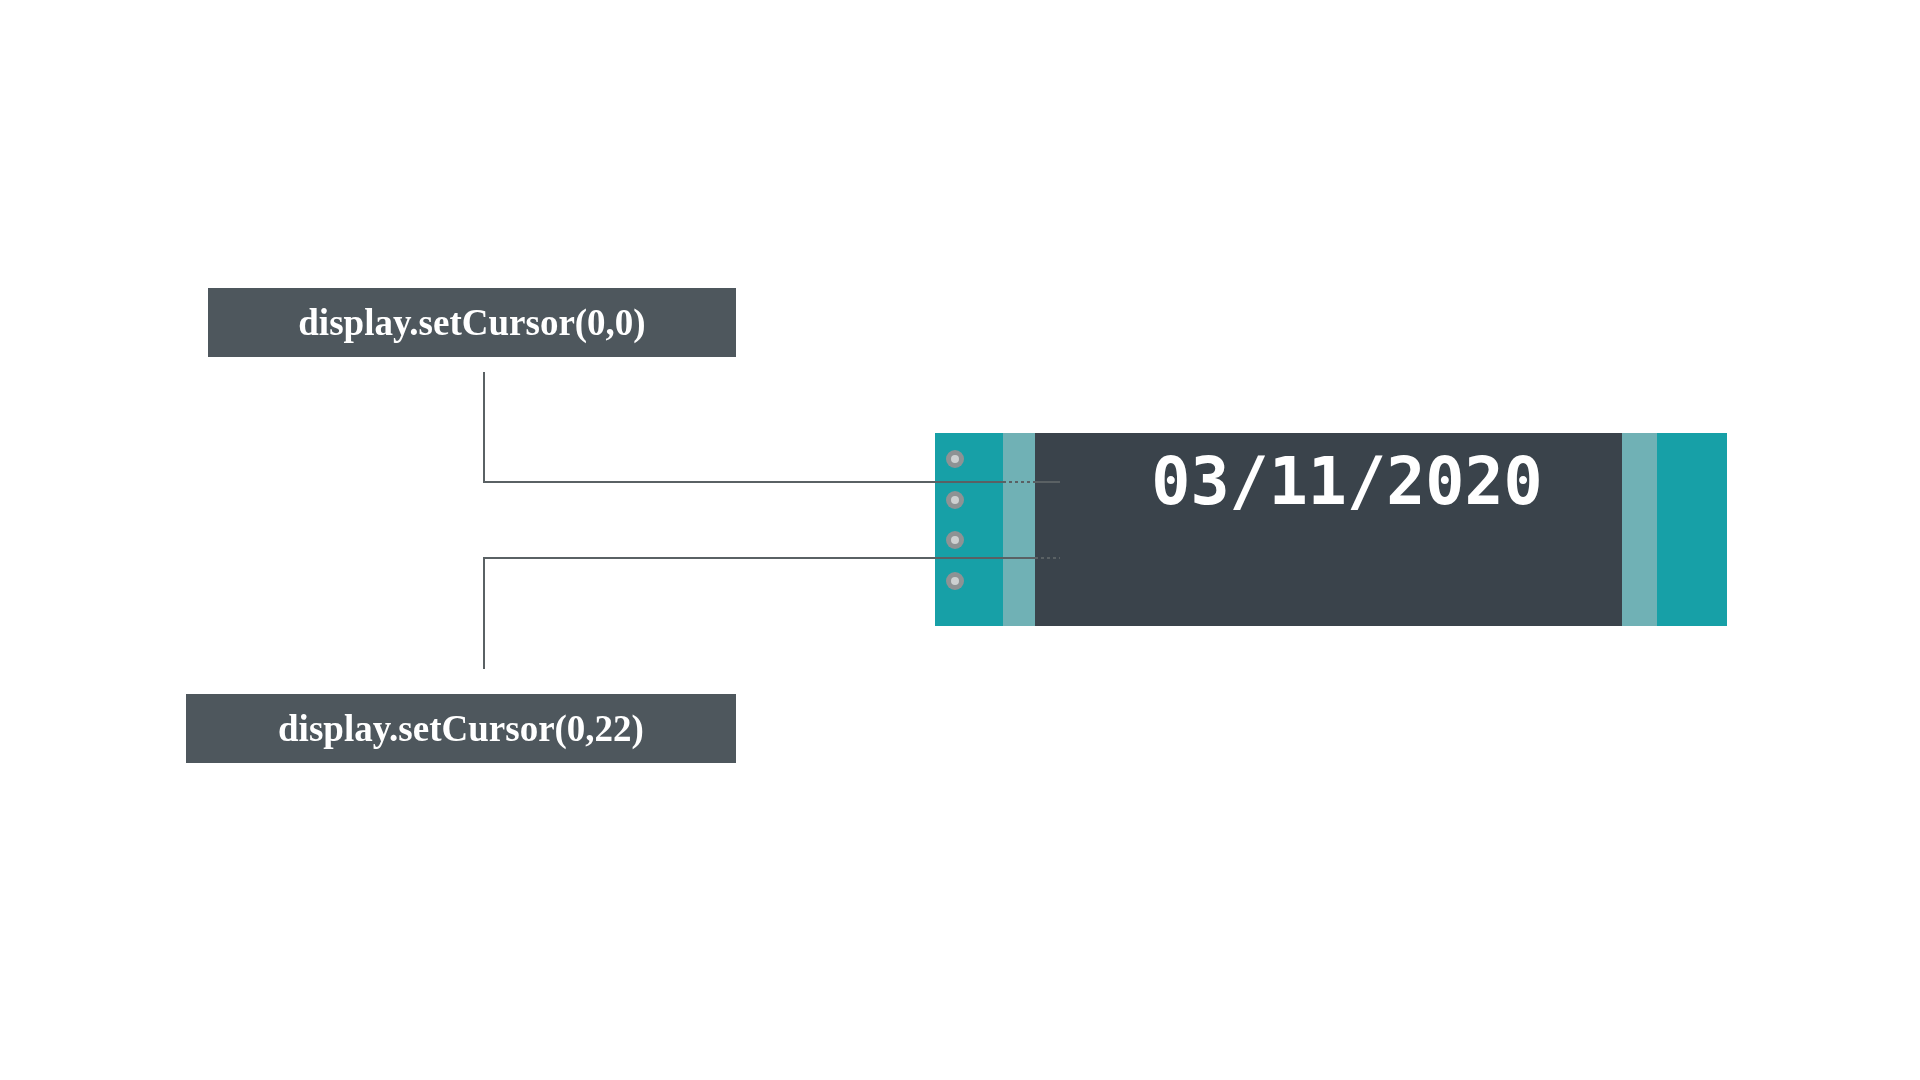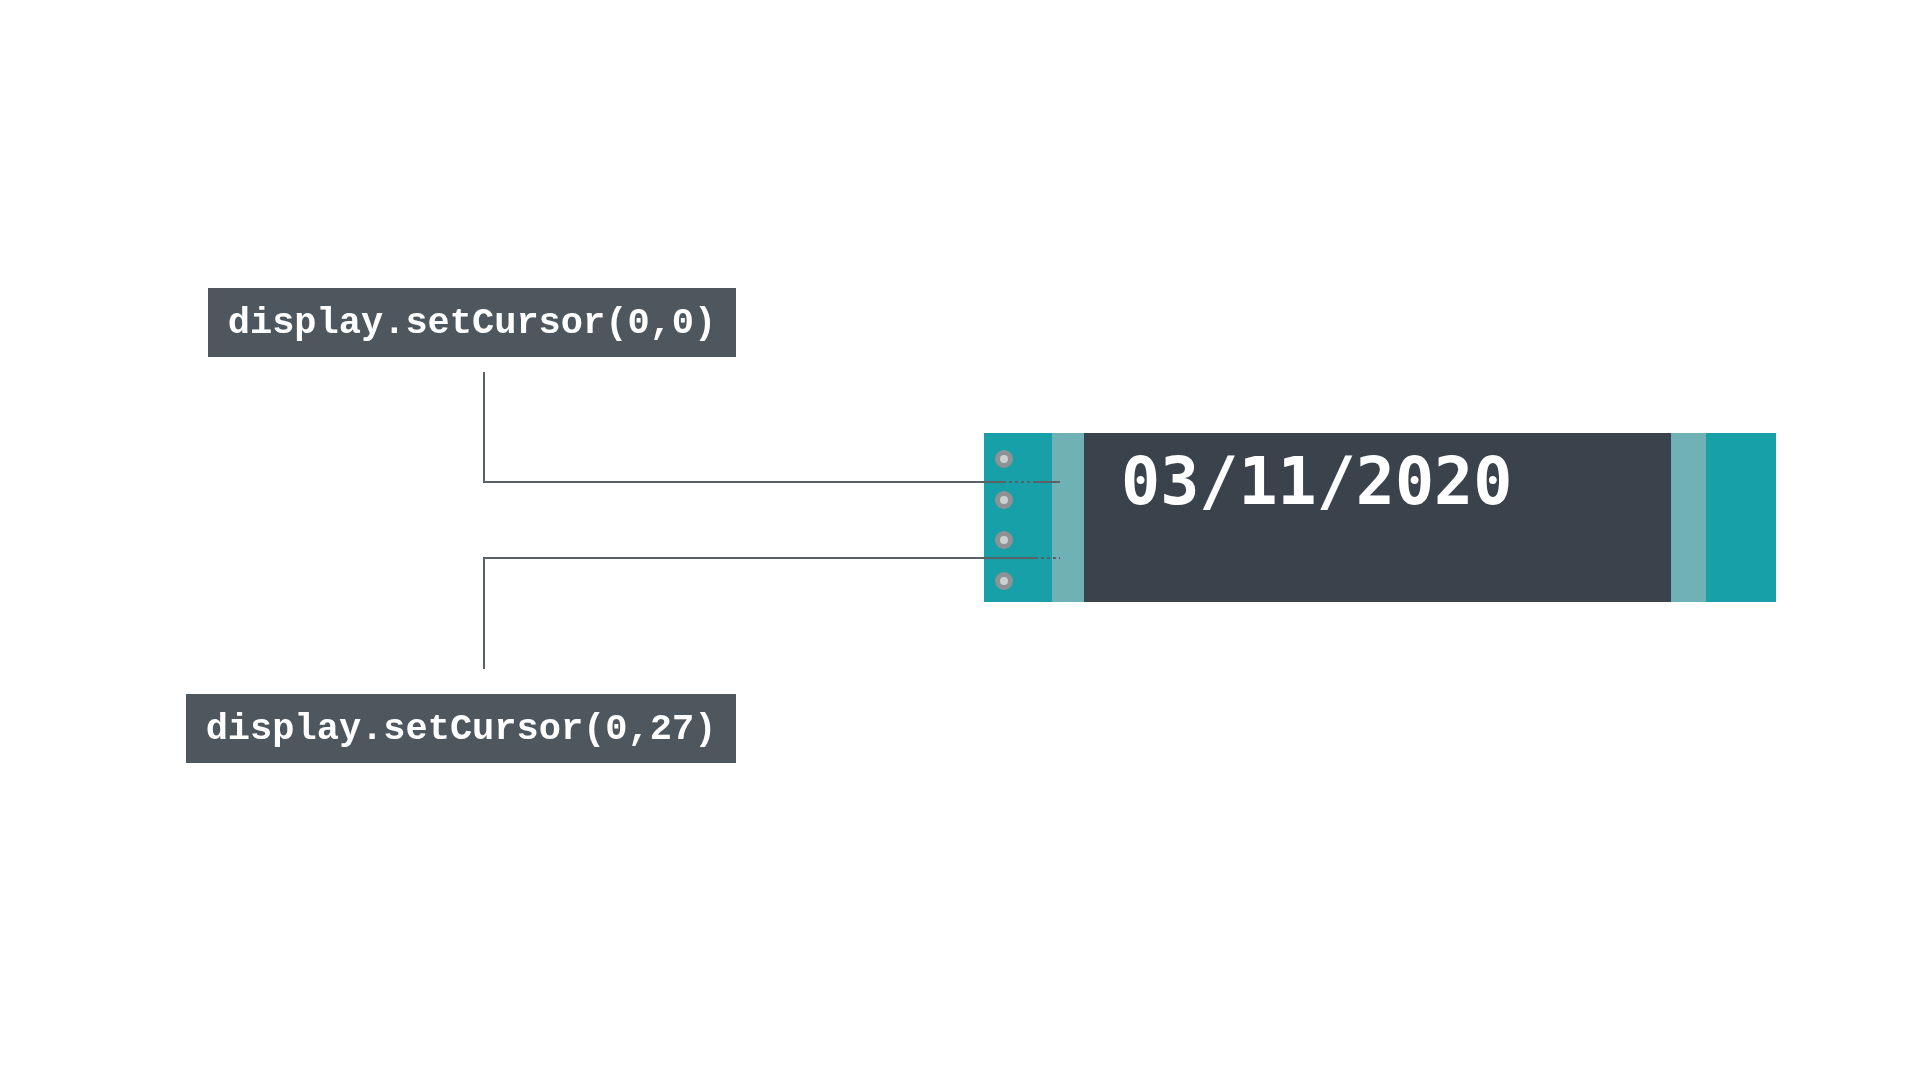--- a/index.html
+++ b/index.html
@@ -13,21 +13,21 @@
     height: 1080px;
     background: var(--page-bg, #ffffff);
     overflow: hidden;
   }
 
   
   .code-label {
     position: absolute;
     background: var(--label-bg, #4e575d);
     color: var(--text, #ffffff);
-    font-family: Liberation Mono, monospace;
+    font-family: Liberation Serif, serif;
     font-size: 37px;
     font-weight: 700;
     display: flex;
     align-items: center;
     justify-content: center;
     white-space: nowrap;
     letter-spacing: 0;
   }
   .code-label.l1 { left: 208px; top: 288px; width: 528px; height: 69px; }
   .code-label.l2 { left: 186px; top: 694px; width: 550px; height: 69px; }
@@ -46,24 +46,25 @@
   .h1a { left: 483px; top: 481px; width: 520px; height: 2px; }
   .h1b { left: 1003px; top: 481px; width: 32px; height: 2px; }
   .h1c { left: 1035px; top: 481px; width: 25px; height: 2px; }
   .h2a { left: 483px; top: 557px; width: 552px; height: 2px; }
   .h2b { left: 1035px; top: 557px; width: 25px; height: 2px; }
   .v2 { left: 483px; top: 559px; width: 2px; height: 110px; }
 
   
   .module {
     position: absolute;
-    left: 984px; top: 433px;
-    width: 792px; height: 169px;
+    left: 935px; top: 433px;
+    width: 792px; height: 193px;
     display: flex;
     z-index: 1;
+    text-align: center;
   }
   .strip { height: 100%; }
   .strip.teal { background: var(--teal, #17a0a7); }
   .strip.light { background: var(--teal-light, #70b1b5); }
   .pin-strip-left  { width: 68px; position: relative; }
   .inner-strip-left  { width: 32px; }
   .inner-strip-right { width: 35px; }
   .pin-strip-right { flex: 1 1 auto; }
 
   .pin {
@@ -104,21 +105,21 @@
 </head>
 <body>
 
 <div class="canvas">
 
   <div class="code-label l1">
     <span>display.setCursor(0,0)</span>
   </div>
 
   <div class="code-label l2">
-    <span>display.setCursor(0,27)</span>
+    <span>display.setCursor(0,22)</span>
   </div>
 
   <div class="module">
     <div class="strip teal pin-strip-left">
       <div class="pin p1">
           <span class="pin-center"></span>
         </div>
       <div class="pin p2">
           <span class="pin-center"></span>
         </div>

